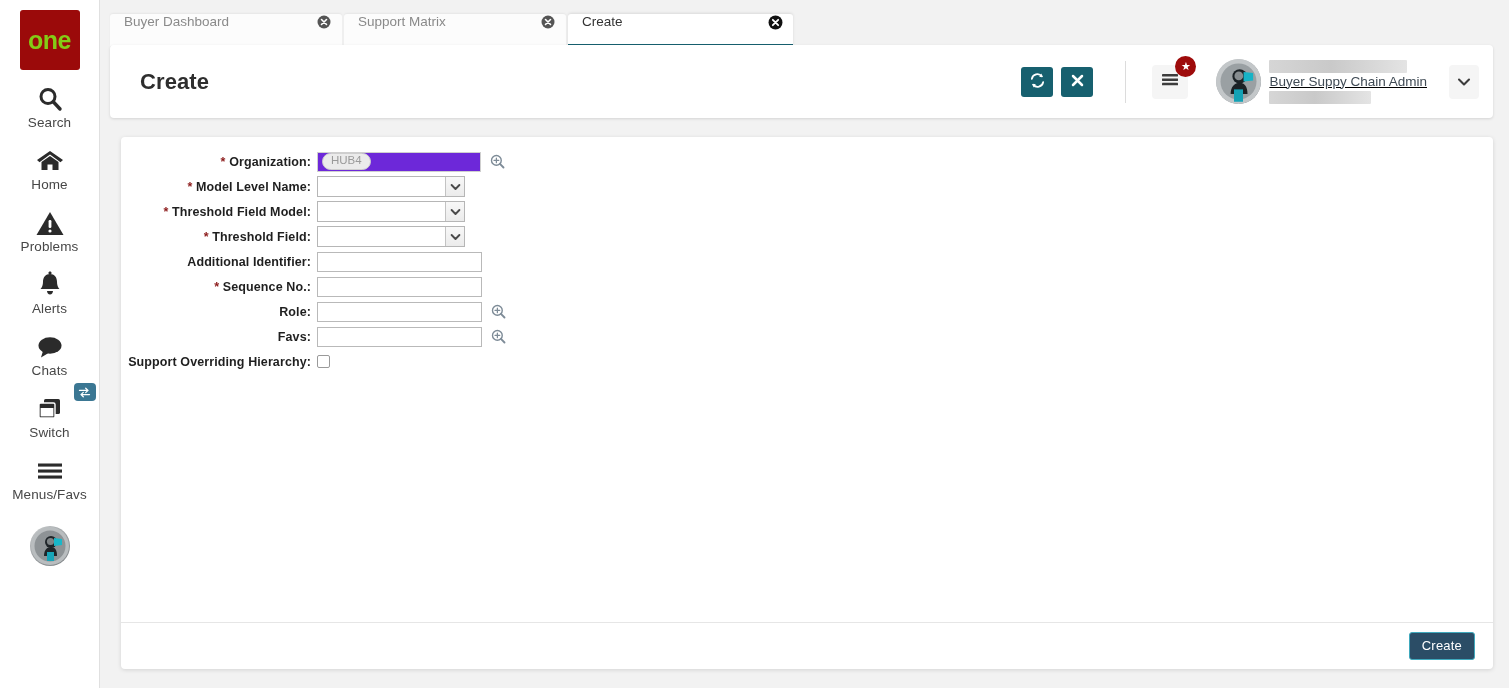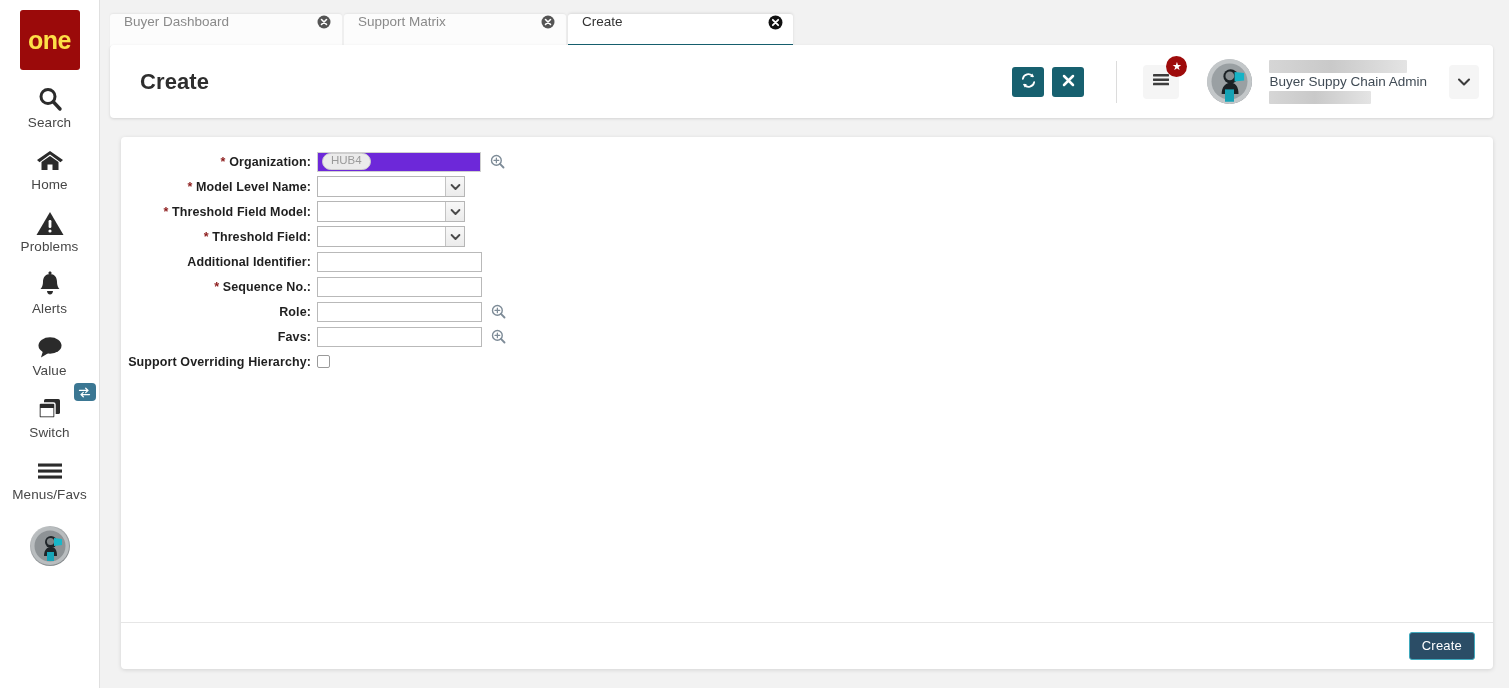--- a/index.html
+++ b/index.html
@@ -29,21 +29,21 @@
     align-items: center;
   }
   .brand-logo {
     width: 60px; height: 60px;
     background: #9b0a0a;
     border-radius: 3px;
     margin-top: 10px;
     display: flex; align-items: center; justify-content: center;
   }
   .brand-logo span {
-    color: #fde047;
+    color: #84cc16;
     font-size: 25px;
     font-weight: 600;
     letter-spacing: -0.5px;
     line-height: 1;
   }
   .nav-item {
     width: 76px;
     padding-top: 14px;
     padding-bottom: 2px;
     display: flex;
@@ -194,26 +194,27 @@
   .user-avatar {
     width: 45px; height: 45px;
     border-radius: 50%;
     margin-left: 28px;
     background: radial-gradient(circle at 35% 28%, #e2e4e5 0%, #b2b6b8 45%, #70757a 100%);
     display: flex; align-items: center; justify-content: center;
     overflow: hidden;
     cursor: pointer;
   }
   .user-block {
-    margin-left: 17px;
+    margin-left: 8px;
     display: flex;
     flex-direction: column;
     align-items: flex-start;
     justify-content: center;
     cursor: pointer;
+    text-decoration: underline;
   }
   .redact {
     background: linear-gradient(90deg,#d6d6d6 0%,#c9c9c9 45%,#e4e4e4 100%);
     height: 13px;
     border-radius: 1px;
   }
   .redact-top { width: 138px; margin-bottom: 1px; }
   .redact-bot { width: 102px; margin-top: 1px; }
   .user-name {
     font-size: 13.5px;
@@ -399,21 +400,21 @@
       <div class="nav-label">Alerts</div>
     </div>
 
     <div class="nav-item">
       <div class="nav-icon">
         <svg width="30" height="26" viewBox="0 0 30 26">
           <ellipse cx="15" cy="11.5" rx="11.5" ry="8.2" fill="#2b2b2b"></ellipse>
           <path d="M8 17 L6 23.5 L13.5 19 Z" fill="#2b2b2b"></path>
         </svg>
       </div>
-      <div class="nav-label">Value</div>
+      <div class="nav-label">Chats</div>
     </div>
 
     <div class="nav-item">
       <div class="nav-icon">
         <svg width="30" height="26" viewBox="0 0 30 26">
           <rect x="9" y="3" width="16" height="15" rx="1.6" fill="#2b2b2b"></rect>
           <rect x="4" y="7" width="16" height="15" rx="1.6" fill="#2b2b2b" stroke="#ffffff" stroke-width="1.4"></rect>
           <rect x="5.6" y="12" width="12.8" height="8.4" fill="#ffffff"></rect>
           <rect x="5.6" y="12" width="12.8" height="8.4" fill="#2b2b2b" opacity="0"></rect>
         </svg>

